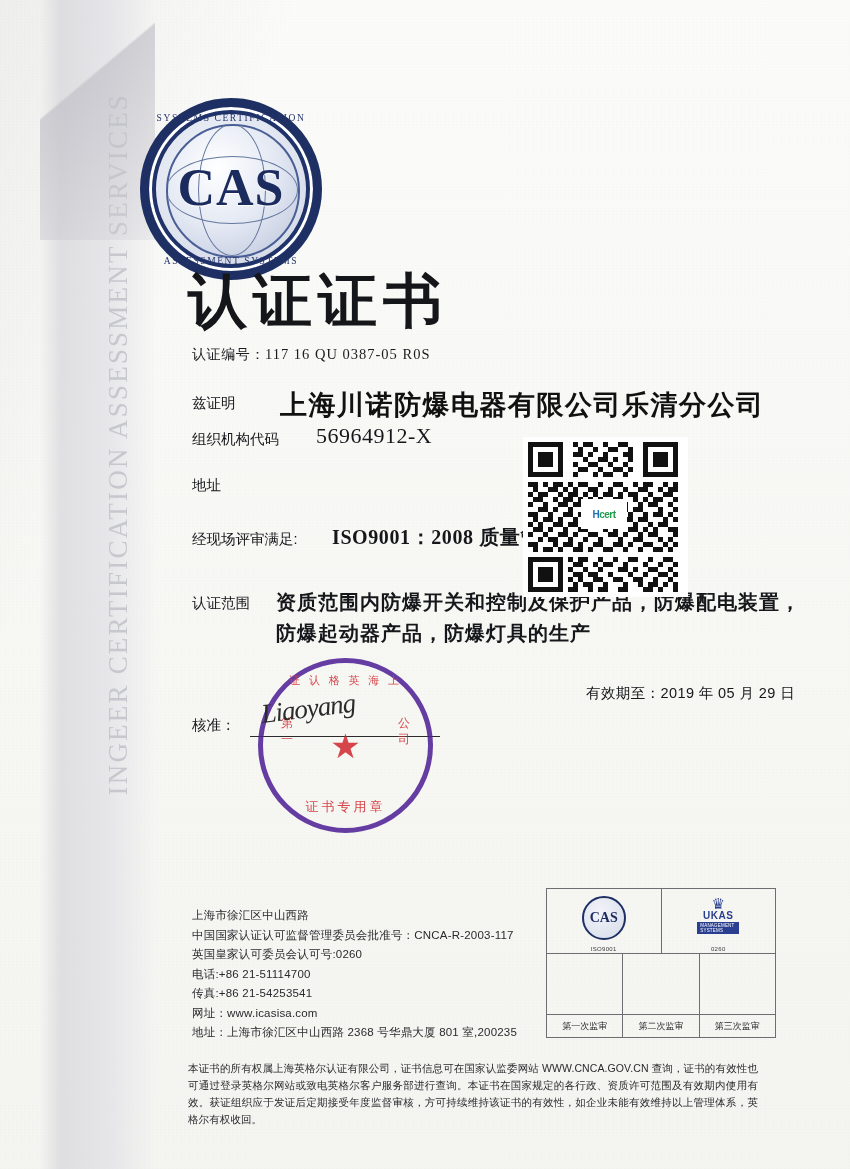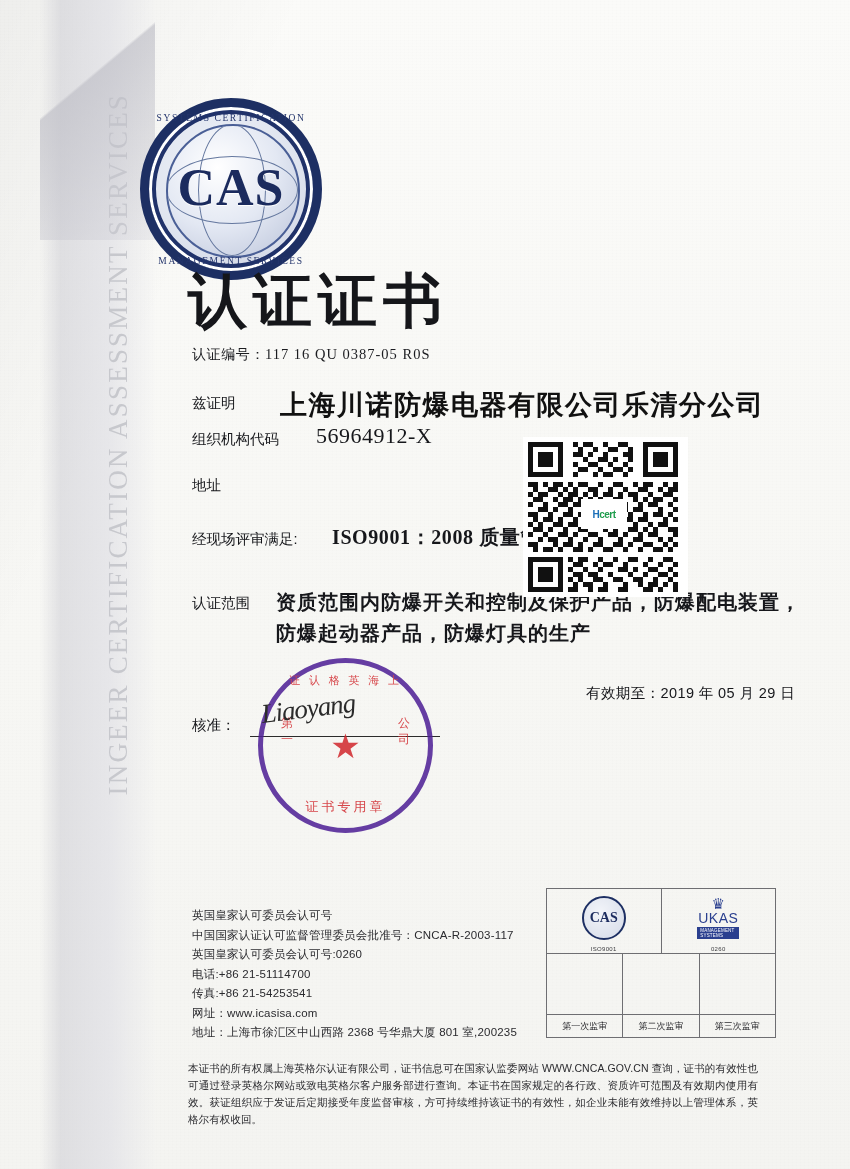--- a/index.html
+++ b/index.html
@@ -351,21 +351,21 @@
   }
   .ukas {
     width: 42px; height: 44px;
     margin-top: -4px;
     display: flex; flex-direction: column; align-items: center;
   }
   .ukas .crown {
     font-size: 15px; color: #2a3f8f; line-height: 13px;
   }
   .ukas .name {
-    font-size: 14px; font-weight: normal; color: #2a3f8f; letter-spacing: .5px;
+    font-size: 10px; font-weight: bold; color: #2a3f8f; letter-spacing: .5px;
   }
   .ukas .sub {
     font-size: 4.5px; color: #2a3f8f; background: #2a3f8f; color: #fff;
     padding: 1px 3px; letter-spacing: .2px; margin-top: 1px;
   }
   .iaf {
     width: 62px; height: 30px;
     border-radius: 50%;
     border: 2px solid #1746a0;
     background: #ffffff;
@@ -413,21 +413,21 @@
     <div class="vert-text">INGEER CERTIFICATION ASSESSMENT SERVICES</div>
   </div>
 
   <div class="content">
 
     <div class="emblem">
       <div class="ring"></div>
       <div class="globe"></div>
       <div class="arc-top">SYSTEMS CERTIFICATION</div>
       <div class="cas">CAS</div>
-      <div class="arc-bottom">MANAGEMENT SERVICES</div>
+      <div class="arc-bottom">ASSESSMENT SYSTEMS</div>
     </div>
 
     <div class="cert-title">认证证书</div>
 
     <div class="cert-no">
       <span class="label">认证编号：</span><span class="value">117 16 QU 0387-05 R0S</span>
     </div>
 
     <div class="row r-company">
       <span class="label">兹证明</span>
@@ -708,21 +708,21 @@
       <div class="star">★</div>
       <div class="inner-txt-bottom">证书专用章</div>
     </div>
     <div class="signature">Liaoyang</div>
 
     <div class="dates">
       <div>有效期至：2019 年 05 月 29 日</div>
     </div>
 
     <div class="footer-info">
-      <div>英国皇家认可委员会认可号</div>
+      <div>上海市徐汇区中山西路</div>
       <div>中国国家认证认可监督管理委员会批准号：CNCA-R-2003-117</div>
       <div>英国皇家认可委员会认可号:0260</div>
       <div>电话:+86 21-51114700</div>
       <div>传真:+86 21-54253541</div>
       <div>网址：www.icasisa.com</div>
       <div>地址：上海市徐汇区中山西路 2368 号华鼎大厦 801 室,200235</div>
     </div>
 
     <div class="marks">
       <div class="marks-top">

